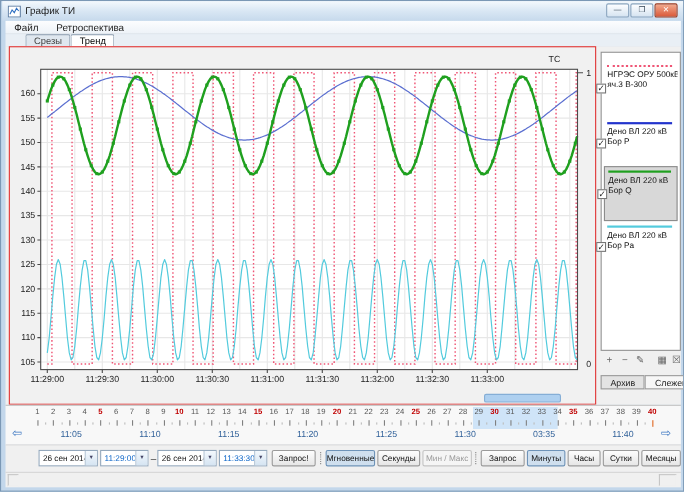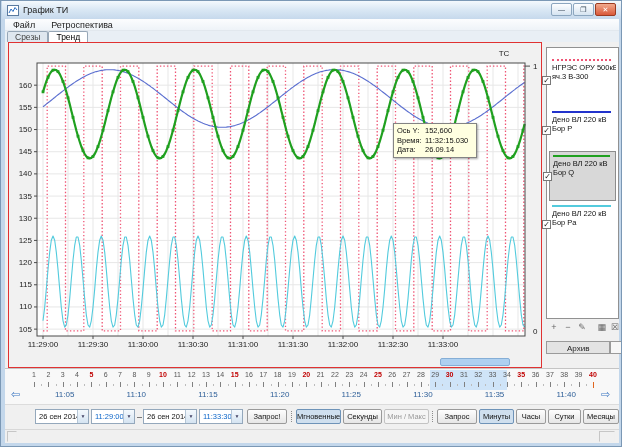--- a/index.html
+++ b/index.html
@@ -7,21 +7,21 @@
   
   .titlebar{position:absolute;left:1px;top:0;width:620px;height:18px;background:linear-gradient(#f4f9fd,#d9e7f4 50%,#c6d9ec);display:flex;align-items:center;padding-left:5px;box-sizing:border-box;}
   .title-text{font-size:9px;color:#1a1a1a;margin-left:4px;}
   .winbtns{position:absolute;right:6px;top:2px;display:flex;gap:1px;}
   .wbtn{width:21px;height:13px;border:1px solid #8ca6bf;border-radius:2px;background:linear-gradient(#fdfeff,#d6e4f1);font-size:7px;line-height:11px;text-align:center;color:#345;box-sizing:border-box;}
   .wbtn.close{background:linear-gradient(#f2aa8e,#d9593a);border-color:#9b3b22;color:#fff;}
   
   .menubar{position:absolute;left:4px;top:18px;width:614px;height:12px;background:linear-gradient(#fcfdfe,#eef3f8);display:flex;align-items:center;border-bottom:1px solid #e2e8ee;box-sizing:border-box;}
   .menu-item{font-size:9px;color:#222;padding:12px 8px;}
   
-  .tabrow{position:absolute;left:4px;top:30px;width:614px;height:11px;background:#e9eff5;display:flex;align-items:flex-end;padding-left:2px;box-sizing:border-box;}
+  .tabrow{position:absolute;left:4px;top:30px;width:614px;height:11px;background:#e9eff5;display:flex;align-items:flex-end;padding-left:18px;box-sizing:border-box;}
   .tab{font-size:8.5px;height:11px;line-height:11px;padding:0 7px;border:1px solid #97a7b7;border-bottom:none;border-radius:2px 2px 0 0;background:#dfe7ef;color:#444;box-sizing:border-box;}
   .tab.active{background:#fff;color:#000;}
   
   .main{position:absolute;left:4px;top:41px;width:614px;height:326px;background:#f0f0f0;}
   .chart-region{position:absolute;left:3px;top:0;width:534px;height:326px;border:1px solid #e03232;background:#f1f1f1;box-sizing:border-box;}
   #chart-svg{position:absolute;left:0;top:0;}
   svg text{font-family:"Liberation Sans",sans-serif;}
   
   .tooltip{position:absolute;left:384px;top:80px;width:76px;background:#ffffe1;border:1px solid #848484;box-shadow:1px 1px 2px rgba(0,0,0,.35);padding:2px 3px;font-size:7.5px;line-height:9.5px;color:#111;z-index:5;}
   .tt-row{display:flex;}
@@ -30,21 +30,21 @@
   
   .side-panel{position:absolute;left:541px;top:5px;width:73px;height:272px;background:#fff;border:1px solid #919191;box-sizing:border-box;}
   .channel{position:absolute;left:2px;right:2px;}
   .channel.selected{background:#d8d8d8;border:1px solid #8c8c8c;left:2px;right:2px;}
   .ch-line{height:0;margin:3px 5px 2px 3px;}
   .ch-t{font-size:7.5px;line-height:9px;color:#111;padding-left:3px;white-space:nowrap;overflow:hidden;}
   .cb{position:absolute;left:-7px;width:9px;height:9px;background:#fff;border:1px solid #777;font-size:8px;line-height:8px;text-align:center;color:#222;box-sizing:border-box;}
   .side-tools{position:absolute;left:541px;top:280px;width:73px;height:15px;}
   .tool-ic{position:absolute;top:0;font-size:9px;color:#666;width:12px;text-align:center;}
   .side-tabs{position:absolute;left:541px;top:299px;display:flex;}
-  .stab{font-size:8px;height:13px;line-height:13px;padding:0 20px;border:1px solid #9a9a9a;background:#f7f7f7;color:#222;box-sizing:border-box;}
+  .stab{font-size:8px;height:13px;line-height:13px;padding:0 8px;border:1px solid #9a9a9a;background:#f7f7f7;color:#222;box-sizing:border-box;}
   .stab.active{background:#e3e3e3;}
   .scroll-thumb{position:absolute;left:434px;top:316px;width:70px;height:8px;background:#aed0f0;border:1px solid #85aed6;border-radius:2px;box-sizing:border-box;}
   
   .timeline{position:absolute;left:4px;top:367px;width:614px;height:36px;background:#f8f8f8;border-top:1px solid #c4c4c4;box-sizing:border-box;}
   .tl-sel{position:absolute;top:1px;height:20px;background:#cfe4f8;}
   .num{position:absolute;top:2px;width:14px;text-align:center;font-size:7px;color:#555;}
   .num.red{color:#c00000;font-weight:bold;}
   .tick{position:absolute;top:13px;width:1px;height:5px;background:#808080;}
   .tick.end{background:#e0661f;height:6px;}
   .htick{position:absolute;top:15px;width:1px;height:2px;background:#bcbcbc;}
@@ -272,34 +272,20 @@
           <text x="334" y="304" font-size="8" text-anchor="middle" fill="#222">11:32:00</text>
           <line x1="384" y1="293" x2="384" y2="296" stroke="#4a4a4a" stroke-width="1"></line>
           <text x="384" y="304" font-size="8" text-anchor="middle" fill="#222">11:32:30</text>
           <line x1="434" y1="293" x2="434" y2="296" stroke="#4a4a4a" stroke-width="1"></line>
           <text x="434" y="304" font-size="8" text-anchor="middle" fill="#222">11:33:00</text>
           <text x="495" y="13" font-size="8" text-anchor="middle" fill="#222">ТС</text>
           <line x1="516" y1="23.104792851340278" x2="521" y2="23.104792851340278" stroke="#4a4a4a"></line>
           <text x="524" y="26.104792851340278" font-size="8" text-anchor="start" fill="#222">1</text>
           <text x="524" y="290.89926888708374" font-size="8" text-anchor="start" fill="#222">0</text>
         </svg>
-      <div class="tooltip">
-        <div class="tt-row">
-            <span class="tt-label">Ось Y:</span>
-            <span class="tt-val">152,600</span>
-          </div>
-        <div class="tt-row">
-            <span class="tt-label">Время:</span>
-            <span class="tt-val">11:32:15.030</span>
-          </div>
-        <div class="tt-row">
-            <span class="tt-label">Дата:</span>
-            <span class="tt-val">26.09.14</span>
-          </div>
-      </div>
     </div>
 
     <div class="side-panel" id="channel-list">
         <div class="channel" style="top: 8px; height: 44px;">
           <div class="ch-line" style="border-top: 2px dotted rgb(239, 85, 117);"></div>
           <div class="ch-t">НГРЭС ОРУ 500кВ</div>
           <div class="ch-t">яч.3 В-300</div>
           <div class="cb" style="top: 20px;">✓</div>
         </div>
         <div class="channel" style="top: 60px; height: 40px;">
@@ -460,21 +446,21 @@
       <div class="tick" style="left: 573.57px;"></div>
       <div class="htick" style="left: 580.77px;"></div>
       <span class="num red" style="left: 580.9px;">40</span>
       <div class="tick end" style="left: 587.9px;"></div>
       <span class="ttime" style="left: 41.69px;">11:05</span>
       <span class="ttime" style="left: 113.34px;">11:10</span>
       <span class="ttime" style="left: 184.99px;">11:15</span>
       <span class="ttime" style="left: 256.64px;">11:20</span>
       <span class="ttime" style="left: 328.29px;">11:25</span>
       <span class="ttime" style="left: 399.94px;">11:30</span>
-      <span class="ttime" style="left: 471.59px;">11:35</span>
+      <span class="ttime" style="left: 471.59px;">03:35</span>
       <span class="ttime" style="left: 543.24px;">11:40</span>
     </div>
 
   <div class="controlsrow">
     <div class="combo" style="left:30px;width:54px;">
       <span class="ctext">26 сен 2014</span>
       <span class="carrow">▼</span>
     </div>
     <div class="combo time" style="left:86px;width:44px;">
       <span class="ctext">11:29:00</span>

